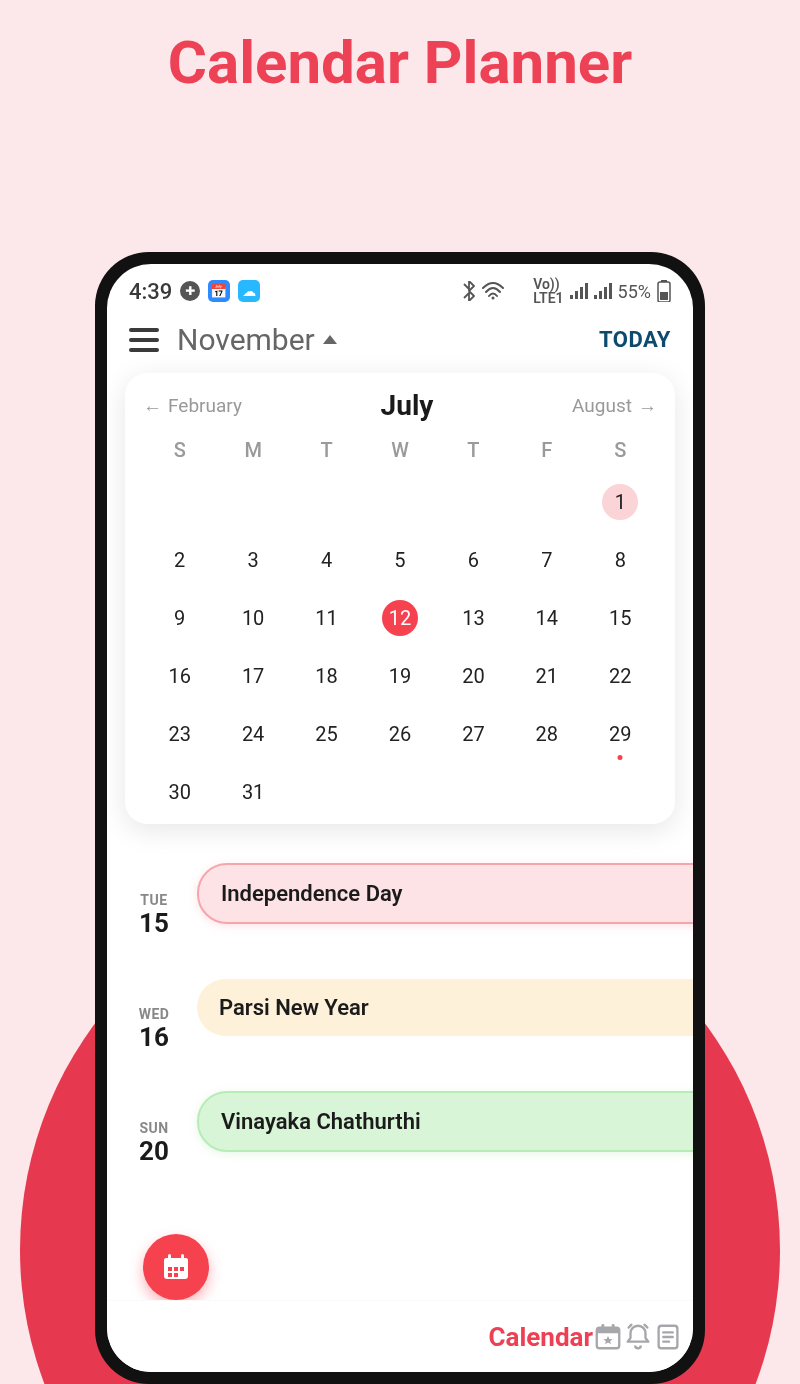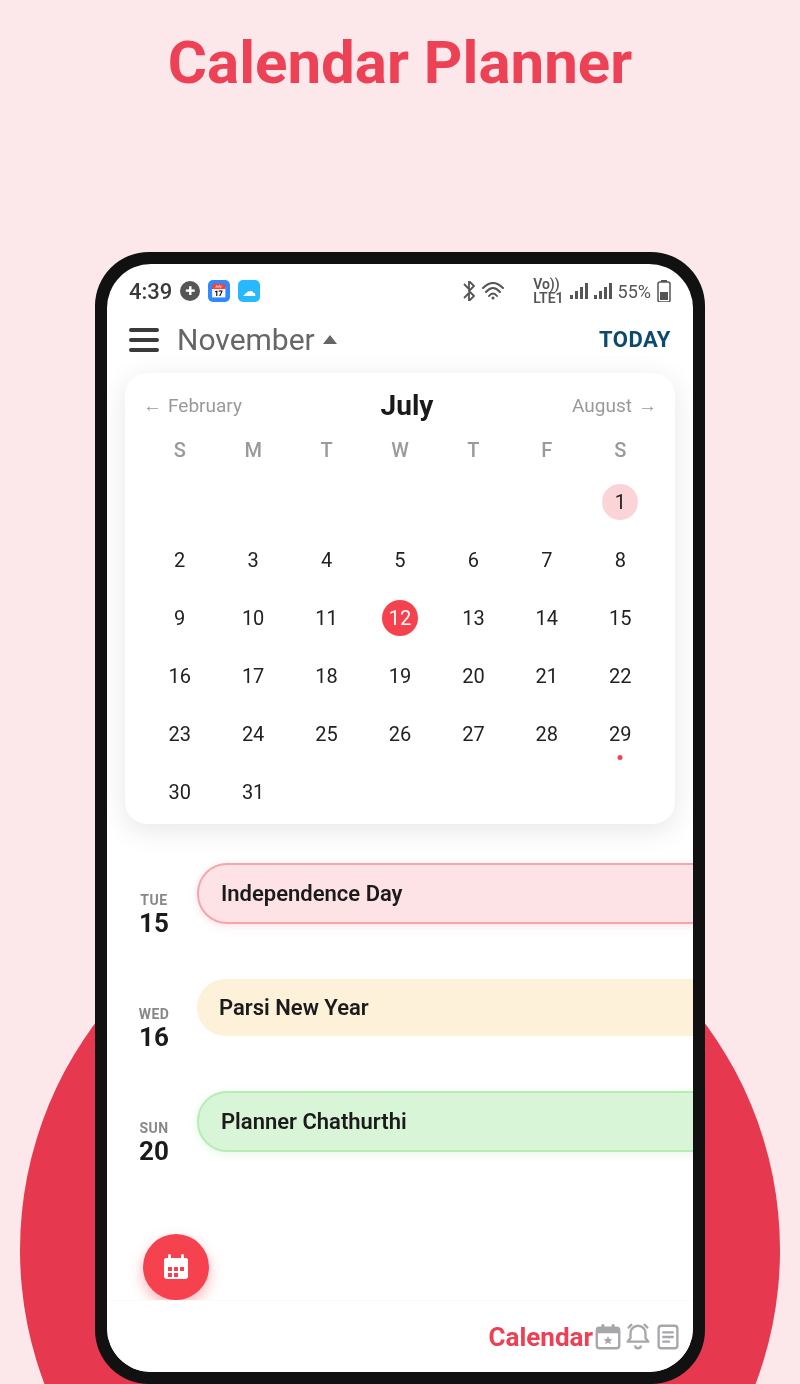--- a/index.html
+++ b/index.html
@@ -347,21 +347,21 @@
             <div class="event-dow">WED</div>
             <div class="event-day">16</div>
           </div>
           <div class="event-pill pill-cream">Parsi New Year</div>
         </div>
         <div class="event-row">
           <div class="event-date">
             <div class="event-dow">SUN</div>
             <div class="event-day">20</div>
           </div>
-          <div class="event-pill pill-green">Planner Chathurthi</div>
+          <div class="event-pill pill-green">Vinayaka Chathurthi</div>
         </div>
       </div>
 
     <div class="fab">
       <svg width="32" height="32" viewBox="0 0 32 32">
         <rect x="4" y="7" width="24" height="21" rx="3" fill="#fff"></rect>
         <rect x="4" y="7" width="24" height="6" rx="3" fill="#fff"></rect>
         <rect x="8" y="3" width="3" height="7" rx="1.5" fill="#fff"></rect>
         <rect x="21" y="3" width="3" height="7" rx="1.5" fill="#fff"></rect>
         <rect x="8" y="16" width="4" height="4" fill="#f6414f"></rect>

